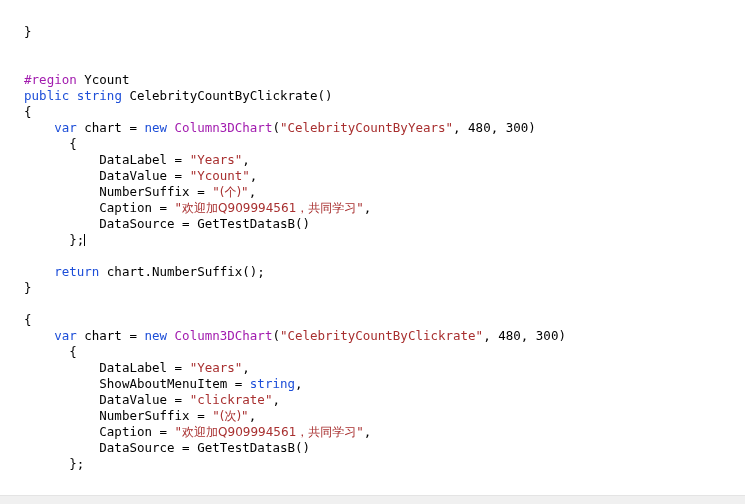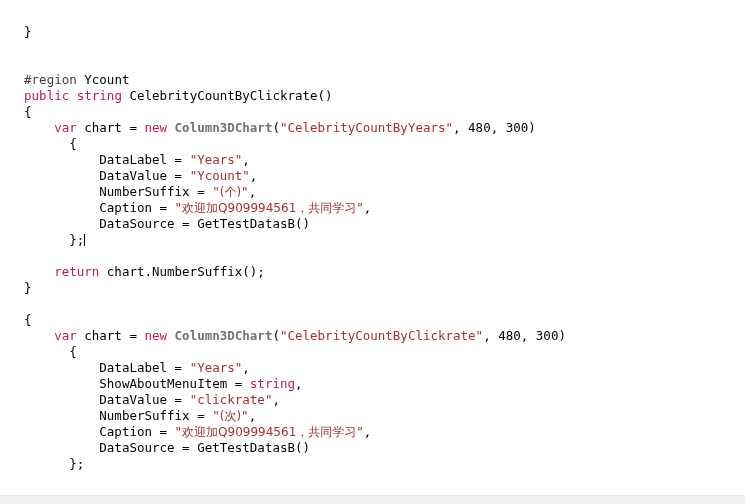--- a/index.html
+++ b/index.html
@@ -31,24 +31,24 @@
     height: 16px;
     line-height: 16px;
     font-size: 12.5px;
     white-space: pre;
     color: #000000;
     padding-left: 9px;
     letter-spacing: 0px;
   }
   .tok { white-space: pre; }
   .t-plain   { color: #000000; }
-  .t-keyword { color: #be185d; }
-  .t-type    { color: #737373; font-weight: bold; }
+  .t-keyword { color: #1d4ed8; }
+  .t-type    { color: #a21caf; }
   .t-string  { color: #a82f2f; }
-  .t-preproc { color: #404040; }
+  .t-preproc { color: #a21caf; }
   .t-cjk     { color: #a82f2f; font-family: "DejaVu Sans", "Liberation Sans", sans-serif; font-size: 12px; }
   .caret {
     display: inline-block;
     width: 1px;
     height: 12px;
     background: #000000;
     vertical-align: -2px;
     margin-left: 0px;
   }
   #bottom-strip {

